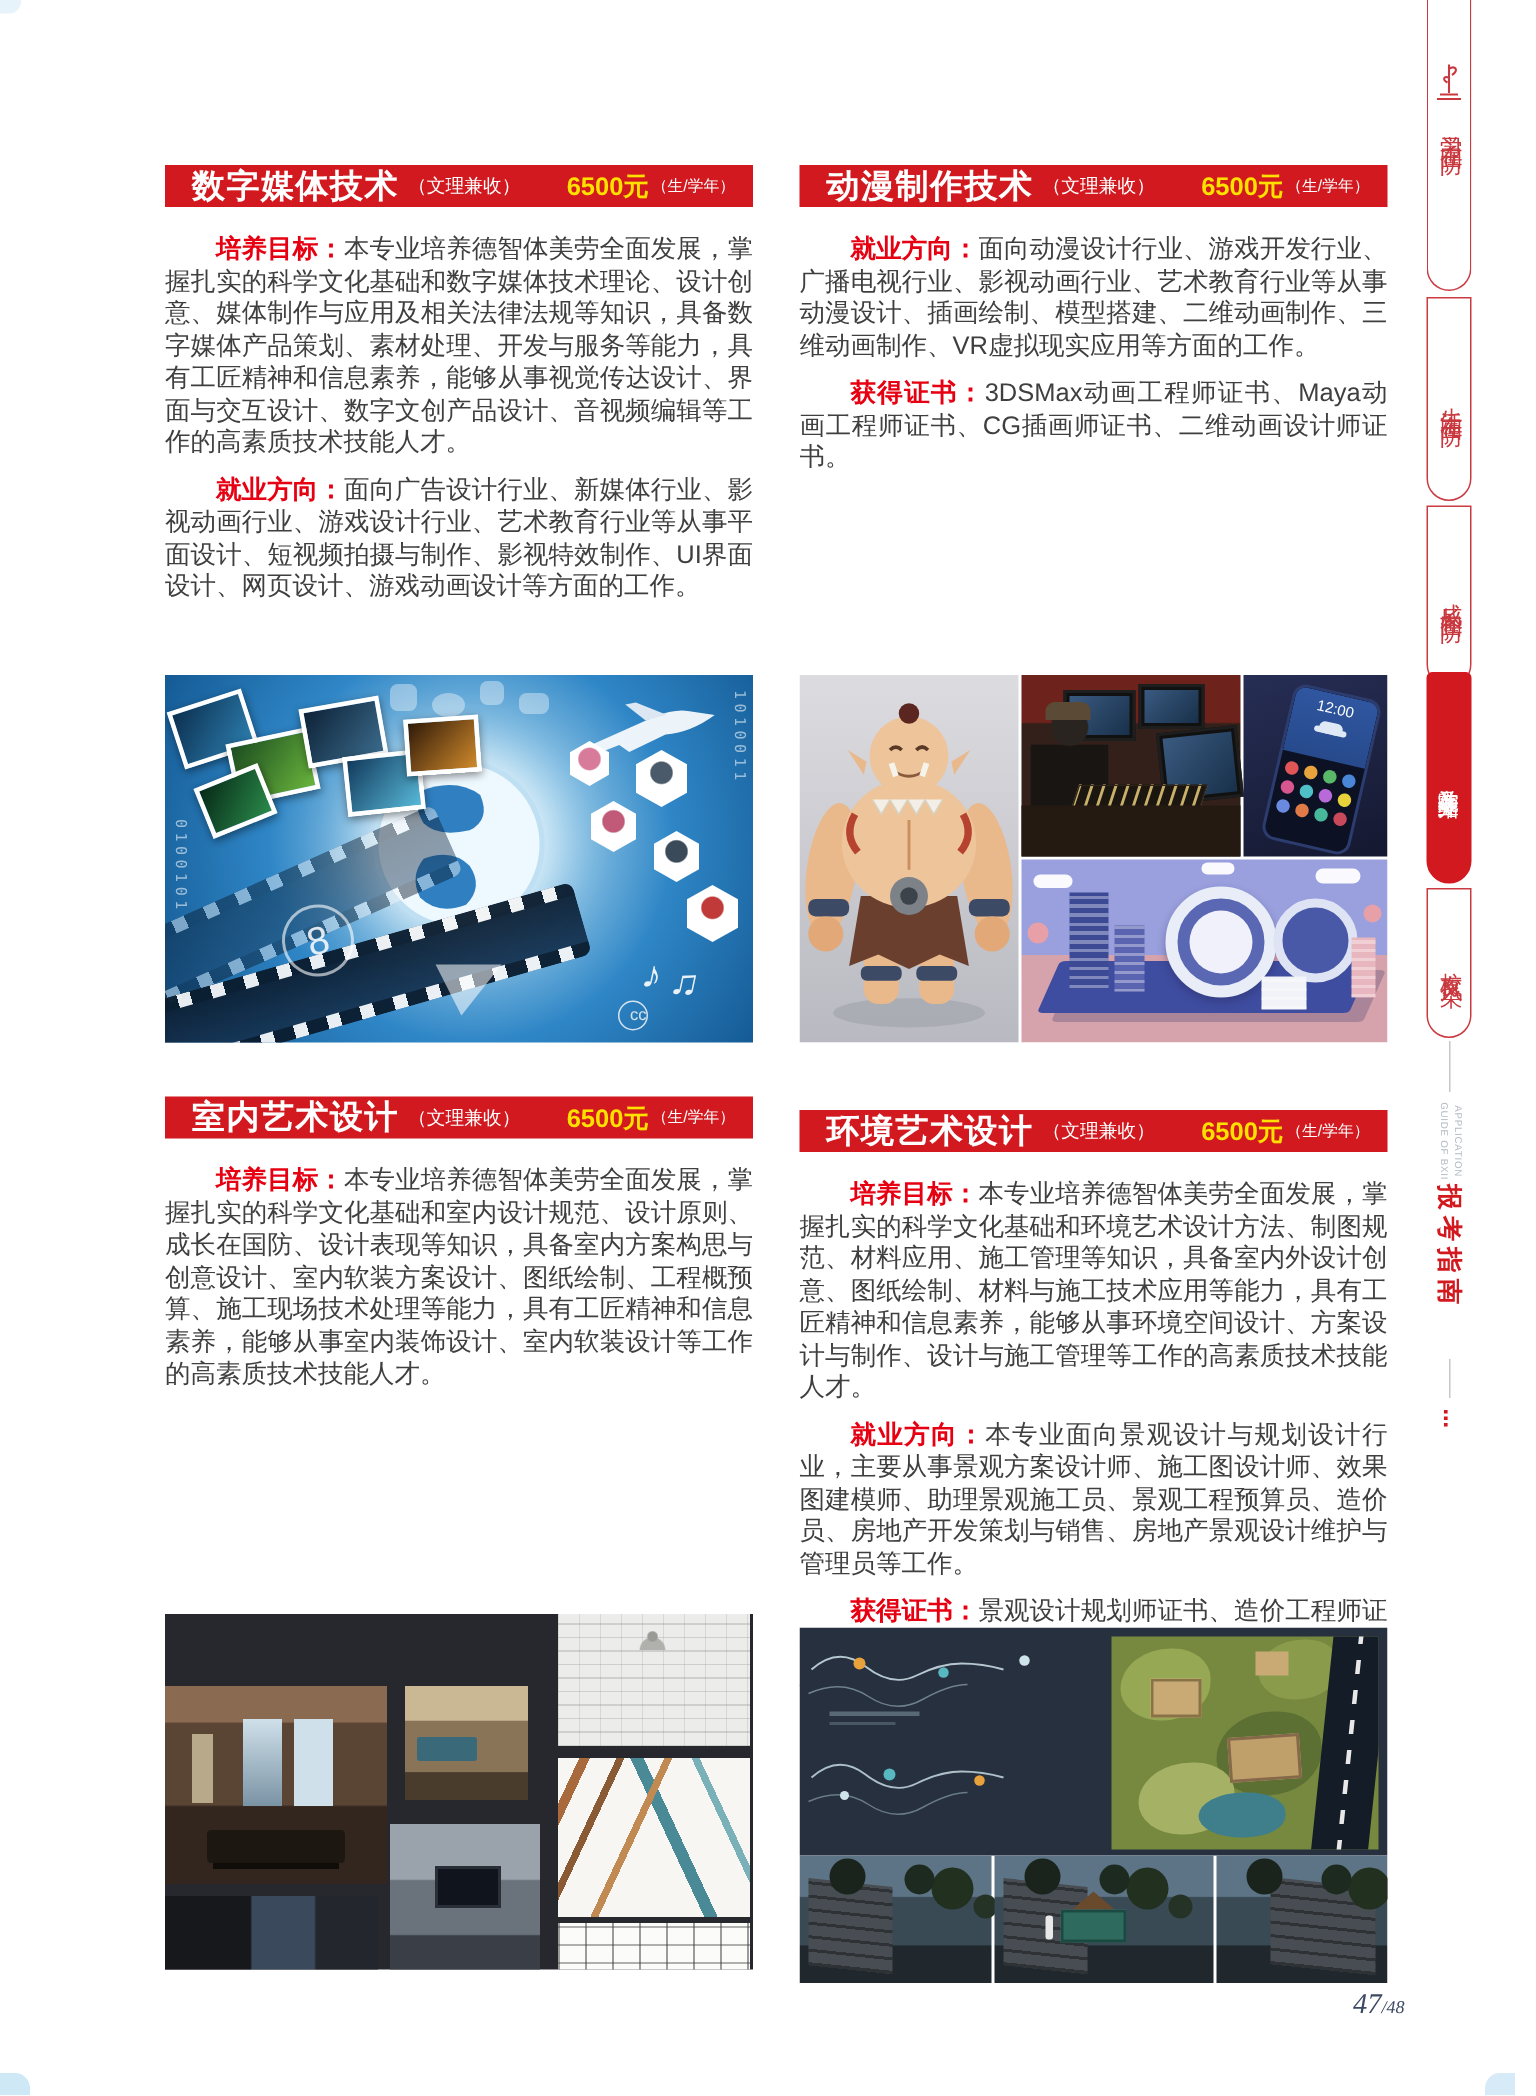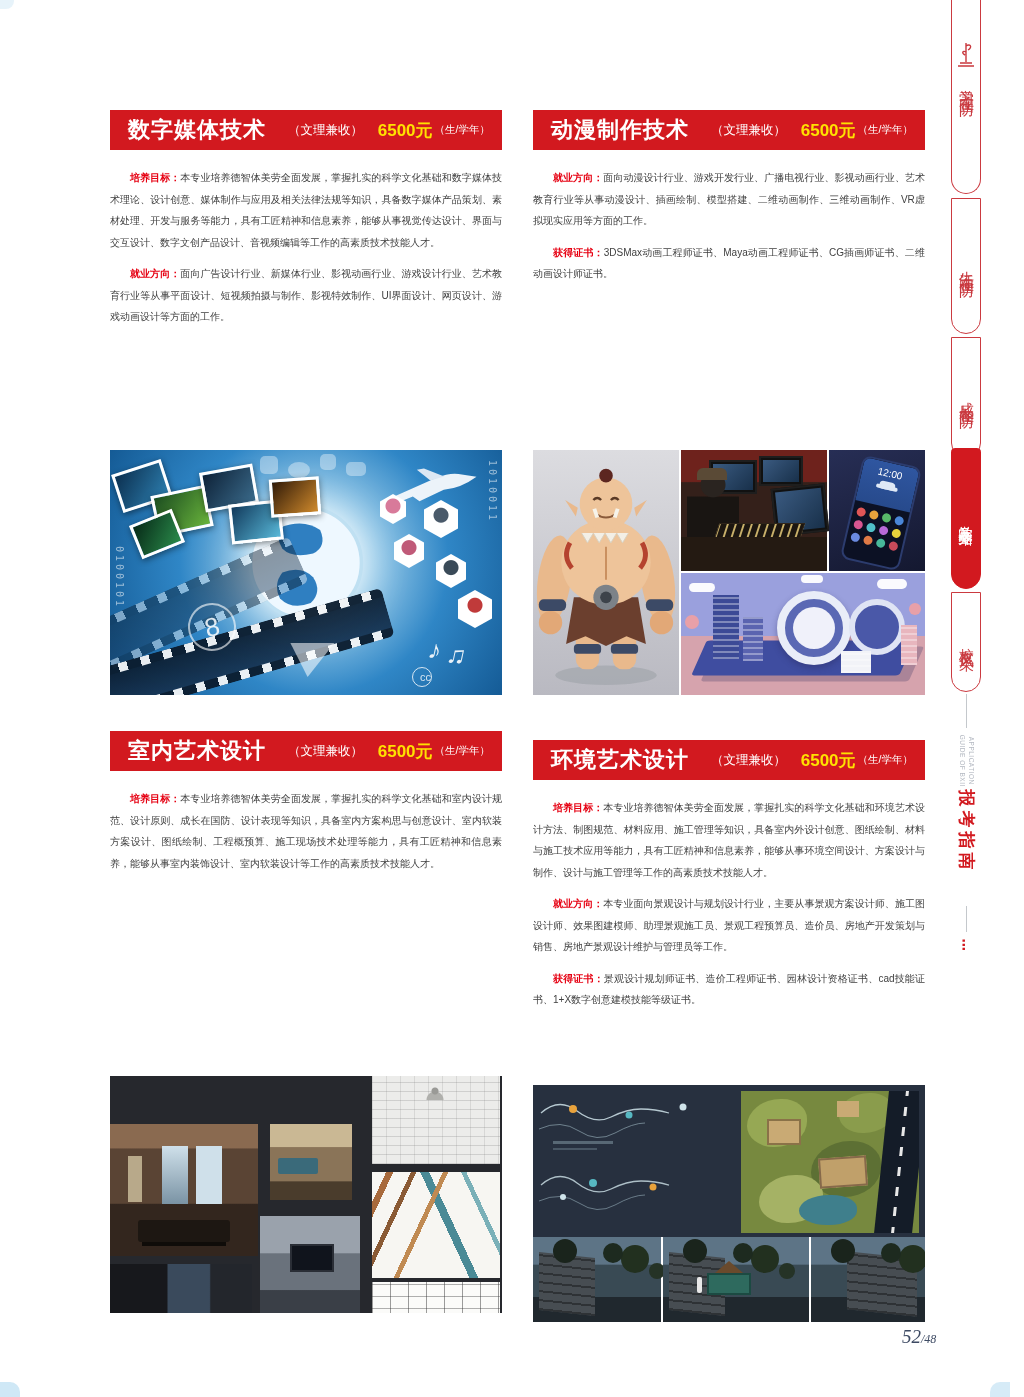--- a/index.html
+++ b/index.html
@@ -5,27 +5,27 @@
   html,body{margin:0;padding:0;background:#fff;}
   body{font-family:"Liberation Sans","DejaVu Sans",sans-serif;}
   .page{position:relative;width:1024px;height:1397px;background:#fff;overflow:hidden;}
 
   
   .card{position:absolute;width:392px;}
   .card.c1{left:110px;top:110px;height:586px;}
   .card.c2{left:533px;top:110px;height:586px;}
   .card.c3{left:110px;top:731px;height:582px;}
   .card.c4{left:533px;top:740px;height:582px;}
-  .bar{height:40px;background:#d2191f;display:flex;align-items:center;padding:0 12px 0 18px;box-sizing:border-box;}
+  .bar{height:28px;background:#d2191f;display:flex;align-items:center;padding:0 12px 0 18px;box-sizing:border-box;}
   .bar .title{color:#fff;font-size:22px;font-weight:bold;letter-spacing:1px;}
-  .bar .adm{color:#fff;font-size:12.5px;margin-left:22px;white-space:nowrap;}
+  .bar .adm{color:#fff;font-size:12.5px;margin-left:6px;white-space:nowrap;}
   .bar .fee{margin-left:auto;color:#ffe100;font-size:17px;font-weight:bold;}
   .bar .feeunit{color:#fff;font-size:10.5px;margin-left:2px;white-space:nowrap;}
   .txt{margin-top:17px;}
-  .txt p{margin:0 0 10px;font-size:10px;line-height:21.5px;color:#3f3f3f;text-align:justify;text-indent:2em;}
+  .txt p{margin:0 0 10px;font-size:17px;line-height:21.5px;color:#3f3f3f;text-align:justify;text-indent:2em;}
   .txt .lbl{color:#e60012;font-weight:bold;}
   .img{position:absolute;left:0;width:392px;overflow:hidden;background:#dfe3e8;}
   .c1 .img,.c2 .img{top:340px;height:245px;}
   .c3 .img,.c4 .img{top:345px;height:237px;}
 
   
   .media{background:radial-gradient(circle at 52% 45%,#eaf6ff 0%,#9fd0ec 22%,#2f86c6 55%,#11558f 100%);}
   .m-globe{position:absolute;left:50%;top:46%;width:118px;height:118px;transform:translate(-50%,-50%);filter:drop-shadow(0 0 22px rgba(255,255,255,.95));}
   .m-plane{position:absolute;right:22px;top:14px;width:92px;transform:rotate(-10deg);opacity:.96;}
   .m-film{position:absolute;left:-36px;bottom:14px;width:320px;height:50px;transform:rotate(-16deg);
@@ -404,18 +404,18 @@
   <div class="guide">
     <i class="gline gl1"></i>
     <span class="guide-en">APPLICATION
 GUIDE OF BXII</span>
     <span class="guide-cn">报考指南</span>
     <i class="gline gl2"></i>
     <span class="gdots">⋯</span>
   </div>
 
   <div class="pagenum">
-    <span class="big">52</span><span class="small">/48</span>
+    <span class="big">47</span><span class="small">/48</span>
   </div>
   <div class="corner cbl"></div>
   <div class="corner cbr"></div>
   <div class="corner ctl"></div>
 </div>
 
 </body></html>

